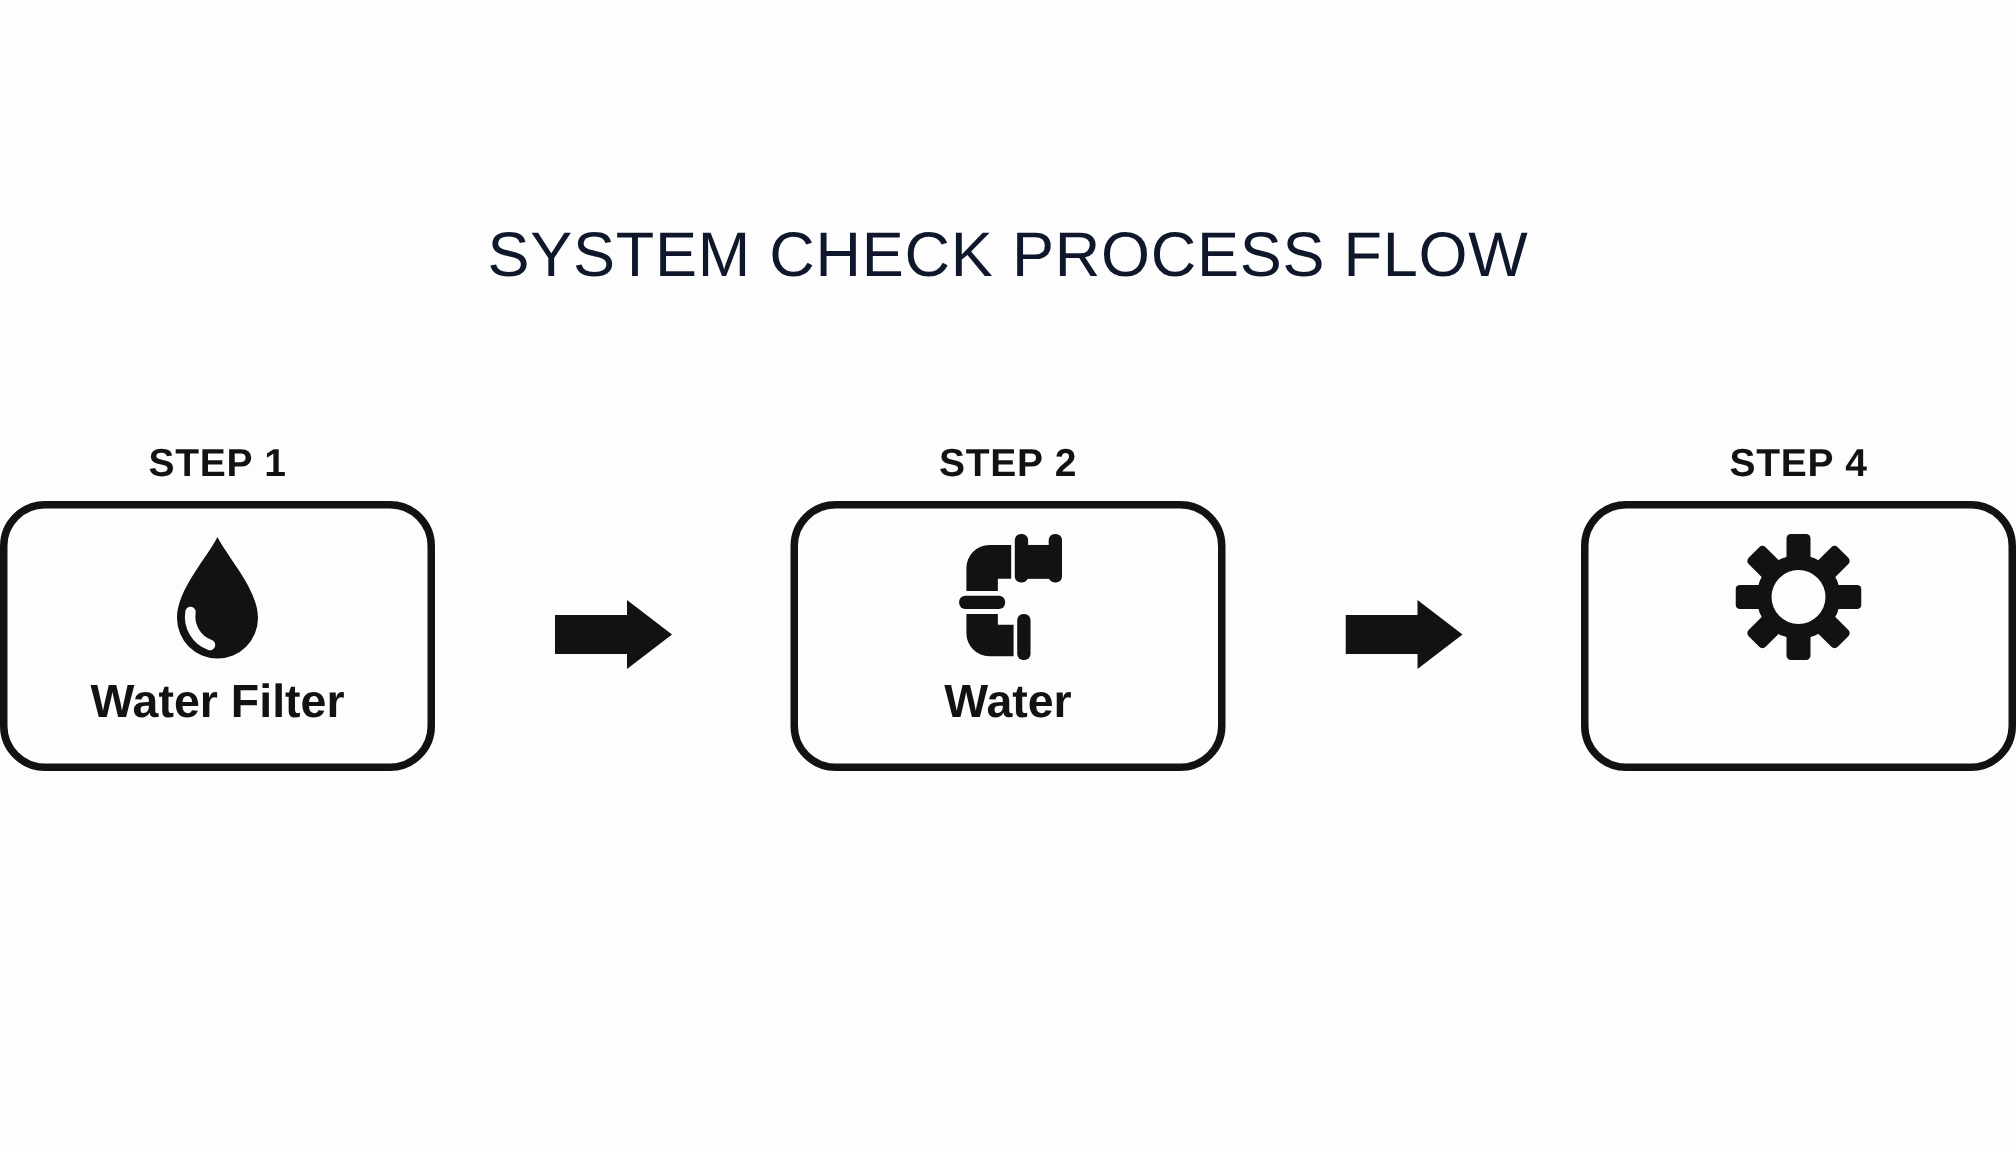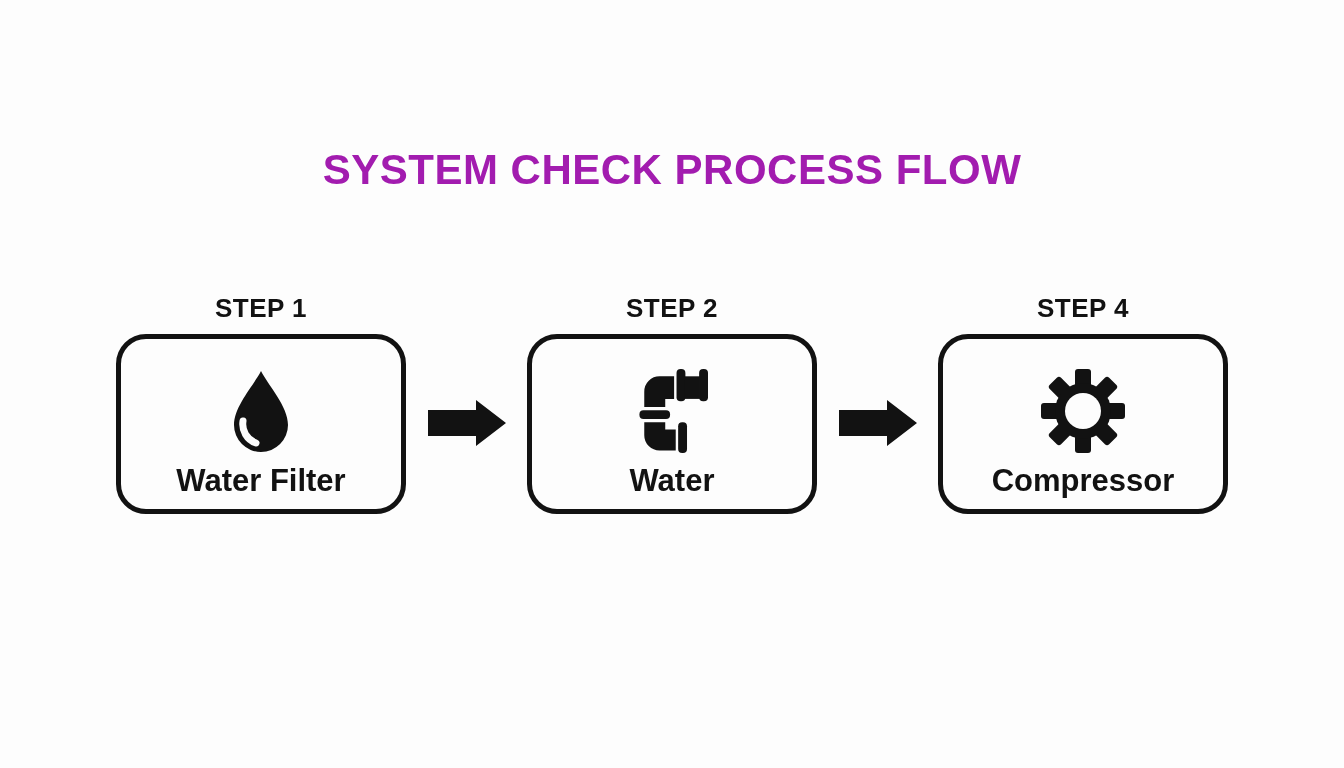--- a/index.html
+++ b/index.html
@@ -9,29 +9,29 @@
     font-family: "Liberation Sans", sans-serif;
     color: #121212;
     overflow: hidden;
     position: relative;
   }
   .title {
     position: absolute;
     top: 146px; left: 0; width: 100%;
     text-align: center;
     font-size: 42px;
-    font-weight: bold;
+    font-weight: normal;
     letter-spacing: 0.5px;
-    color: #a21caf;
+    color: #0f172a;
   }
   .flow {
     position: absolute;
     top: 292px; left: 0; width: 100%;
     display: flex;
-    justify-content: center;
+    justify-content: space-between;
     align-items: flex-start;
   }
   .step {
     width: 290px;
     display: flex;
     flex-direction: column;
     align-items: center;
   }
   .step-label {
     font-size: 26px;
@@ -42,21 +42,21 @@
     margin-bottom: 10px;
   }
   .card {
     width: 290px; height: 180px;
     border: 5px solid #121212;
     border-radius: 30px;
     background: #fdfdfd;
     display: flex;
     flex-direction: column;
     align-items: center;
-    padding-top: 29px;
+    padding-top: 16px;
   }
   .icon-wrap {
     height: 86px;
     display: flex;
     align-items: center;
     justify-content: center;
   }
   .card-label {
     margin-top: 9px;
     font-size: 31px;
@@ -144,17 +144,16 @@
             <rect x="34" y="0" width="16" height="26" rx="3" transform="rotate(135 42 42)"></rect>
             <rect x="34" y="0" width="16" height="26" rx="3" transform="rotate(180 42 42)"></rect>
             <rect x="34" y="0" width="16" height="26" rx="3" transform="rotate(225 42 42)"></rect>
             <rect x="34" y="0" width="16" height="26" rx="3" transform="rotate(270 42 42)"></rect>
             <rect x="34" y="0" width="16" height="26" rx="3" transform="rotate(315 42 42)"></rect>
             <circle cx="42" cy="42" r="28"></circle>
           </g>
           <circle cx="42" cy="42" r="18" fill="#fdfdfd"></circle>
         </svg>
       </div>
-      <div class="card-label">Compressor</div>
     </div>
   </div>
 
 </div>
 
 </body></html>

